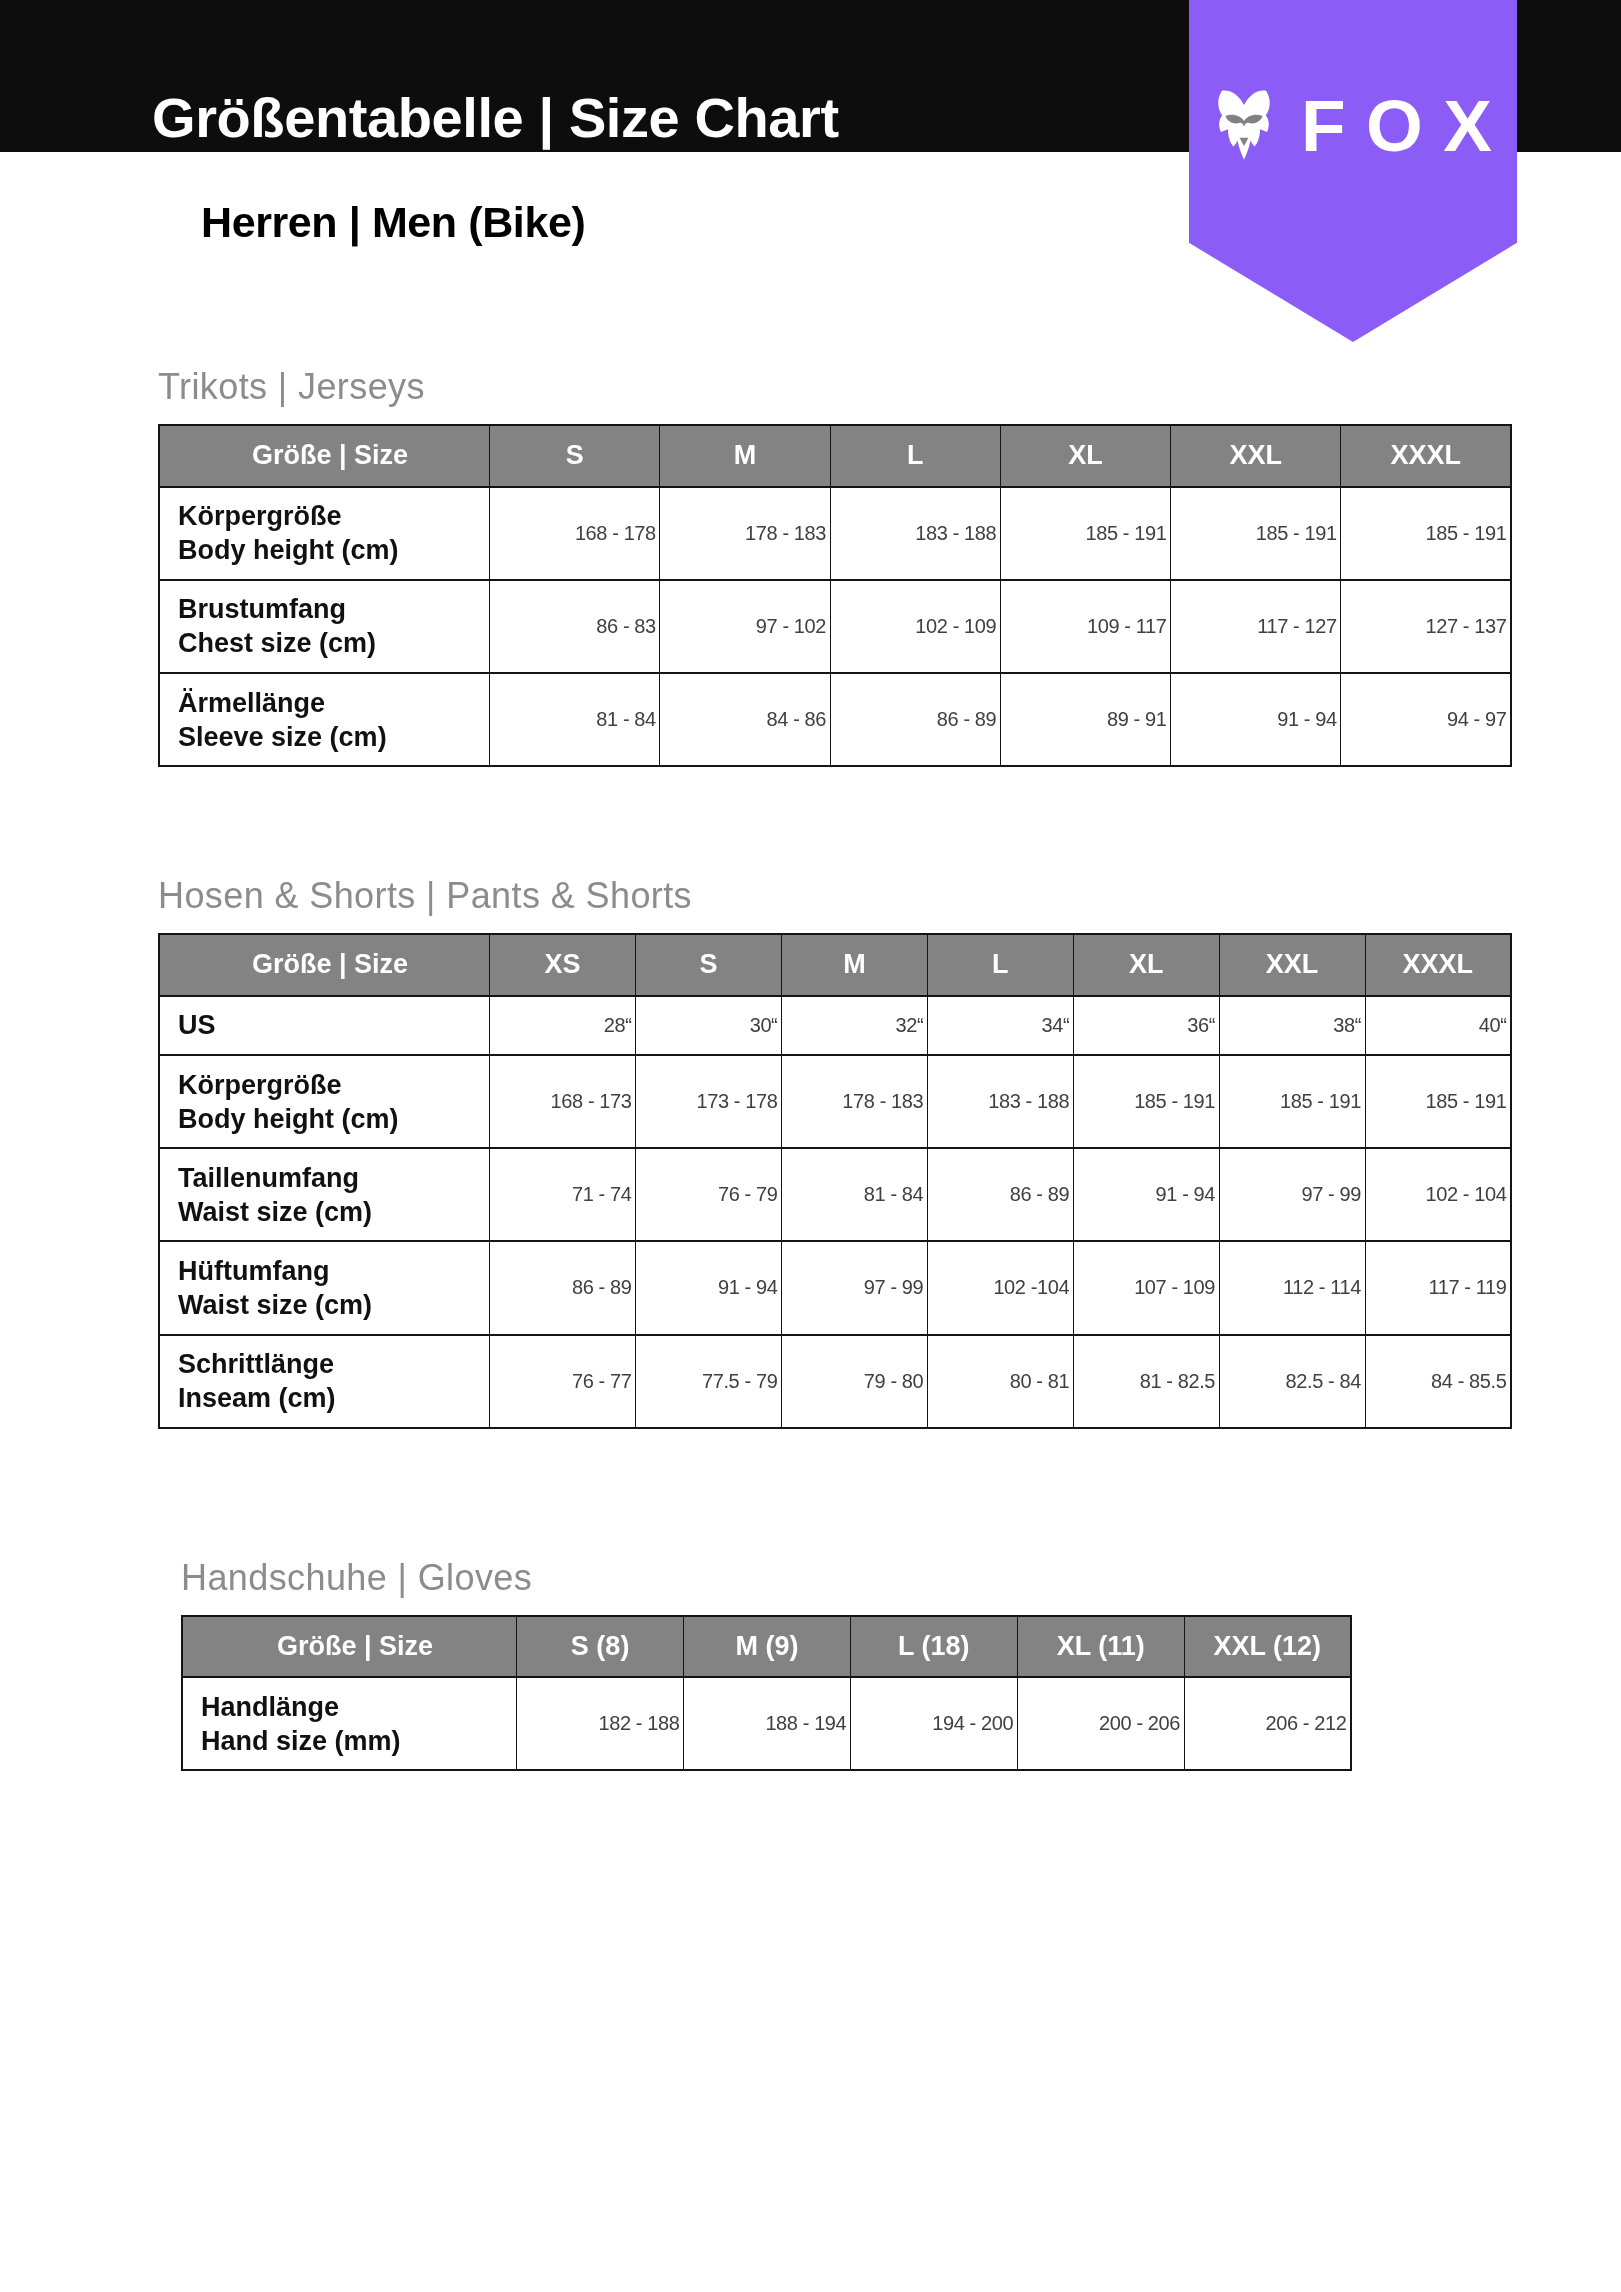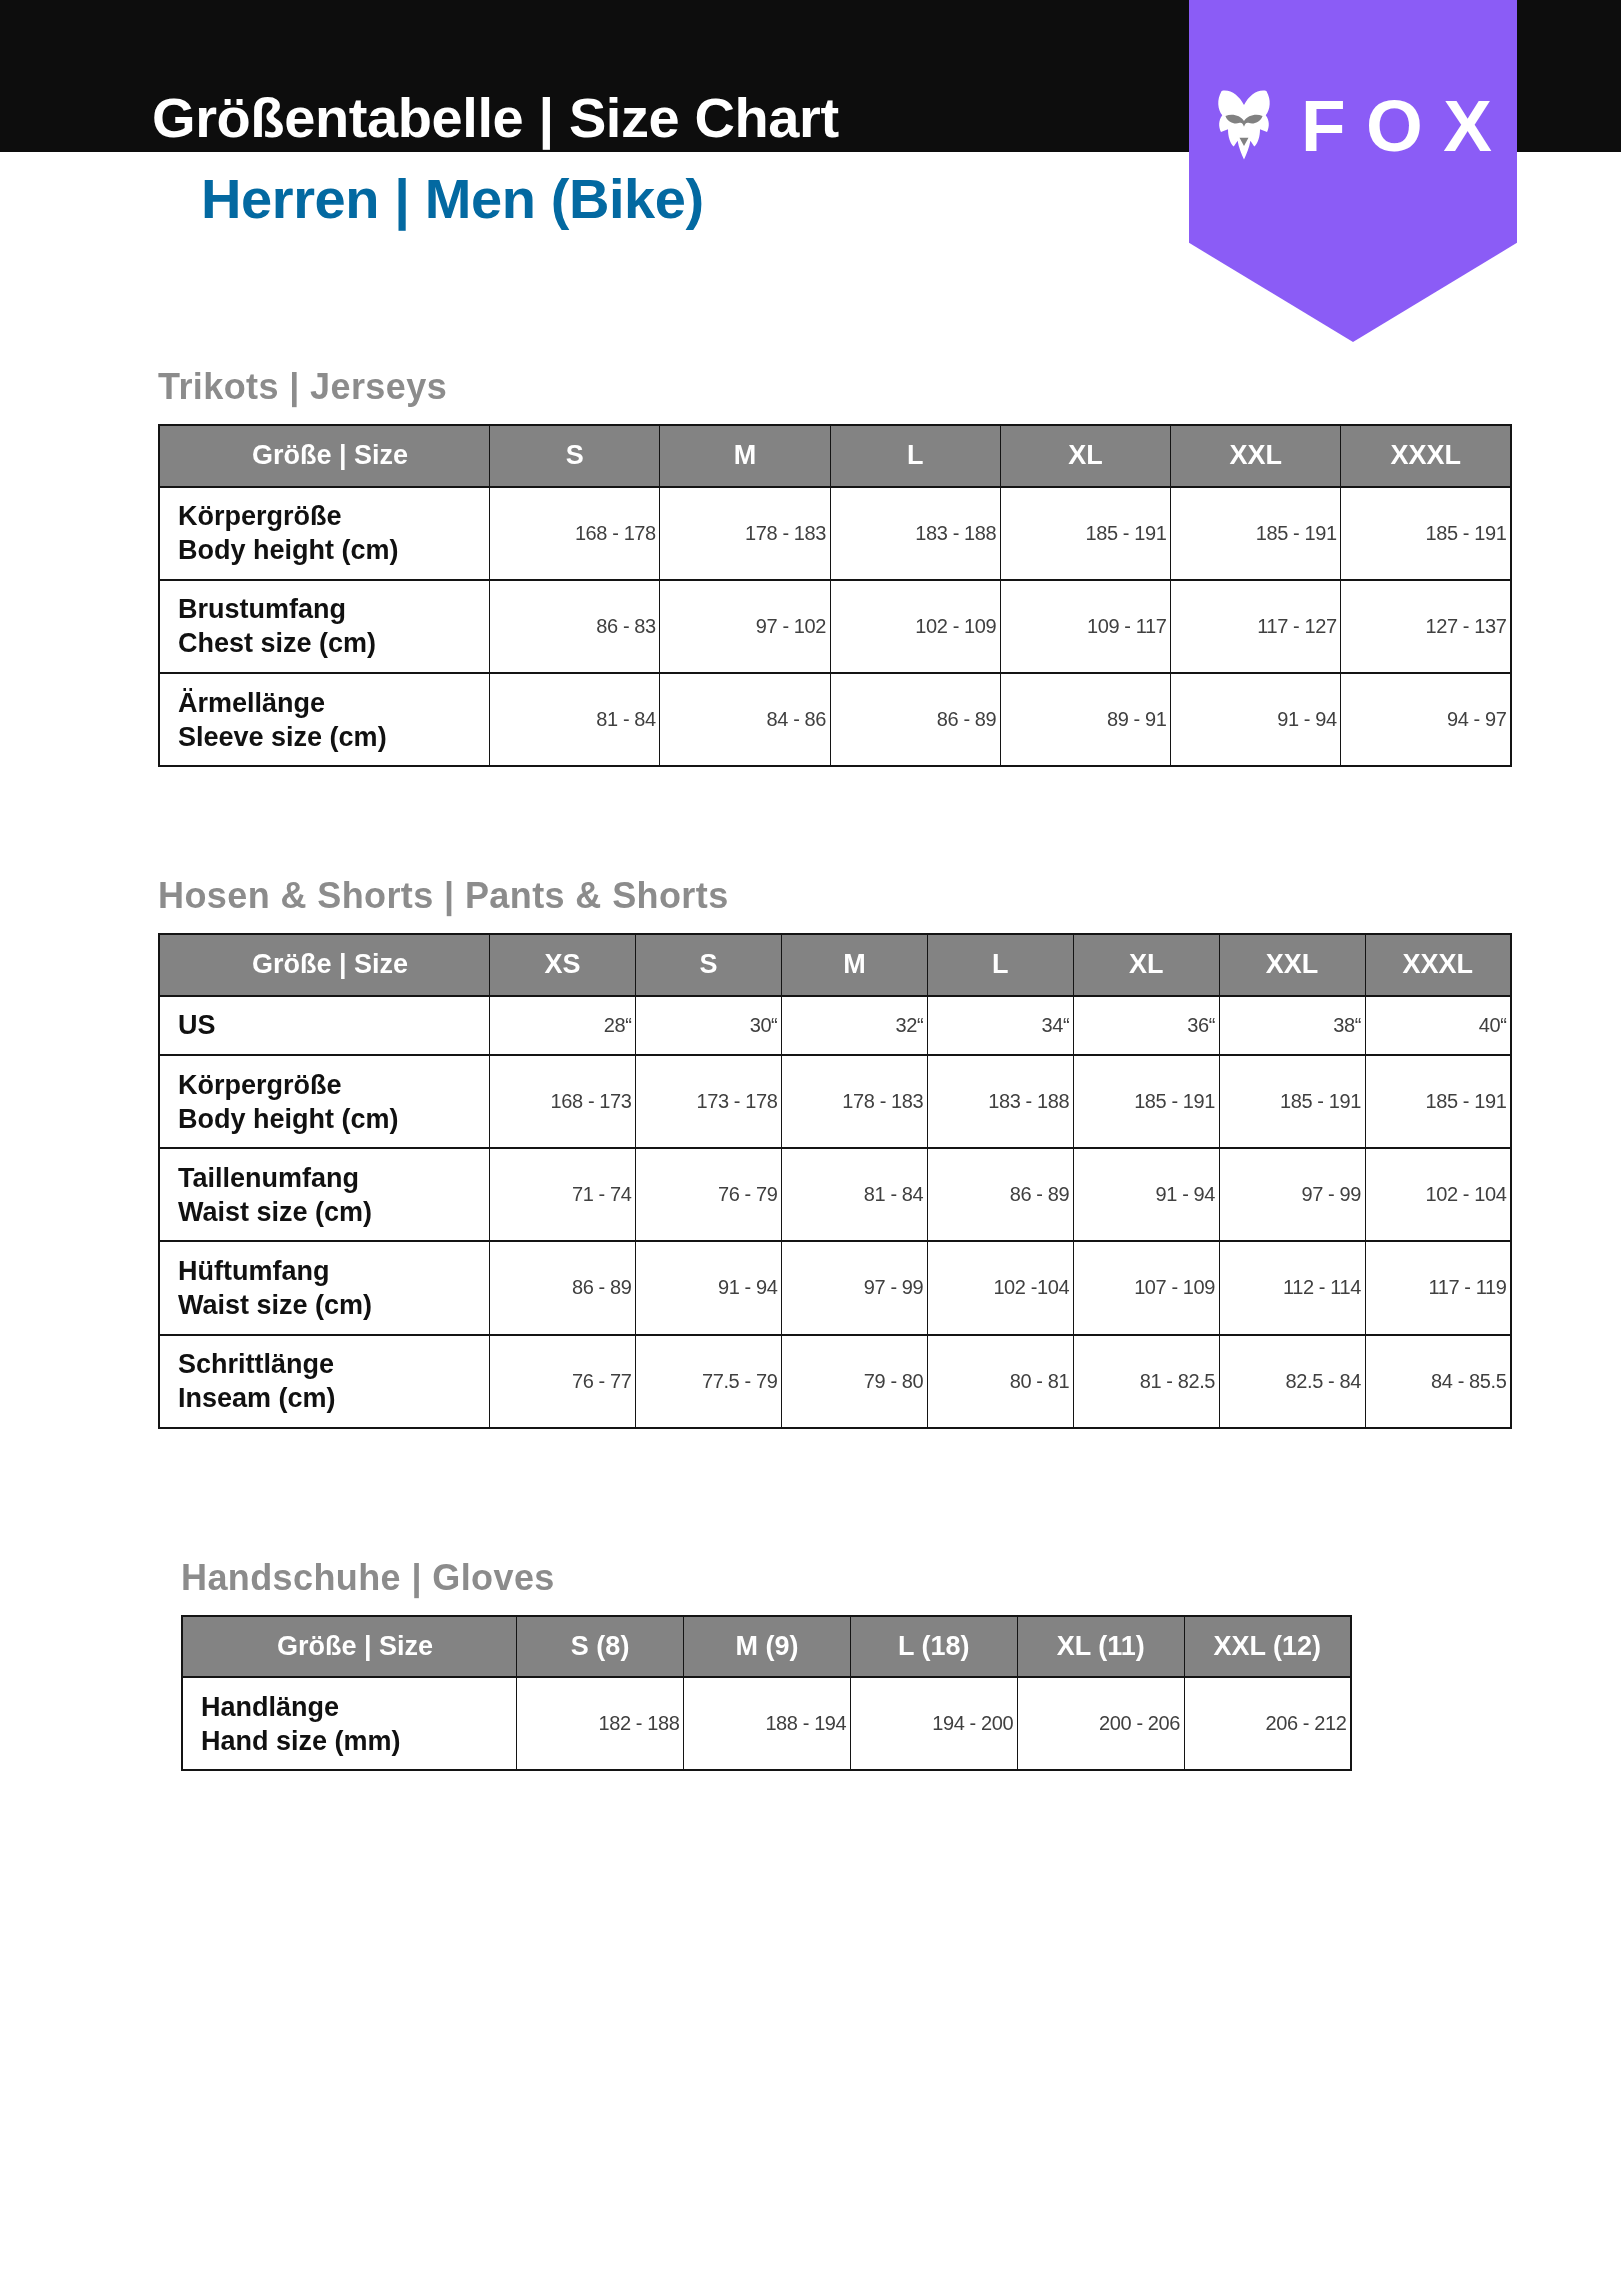--- a/index.html
+++ b/index.html
@@ -15,22 +15,22 @@
   .top-bar{position:absolute;left:0;top:0;width:1621px;height:152px;background:#0d0d0d;z-index:1;}
   .bottom-bar{position:absolute;left:0;top:2252px;width:1621px;height:40px;background:#0d0d0d;z-index:1;}
 
   
   .main-title{
     position:absolute;left:152px;top:84px;z-index:2;
     font-size:56px;line-height:68px;font-weight:700;color:#ffffff;
     letter-spacing:-0.4px;white-space:nowrap;
   }
   .sub-title{
-    position:absolute;left:201px;top:165px;z-index:2;
-    font-size:56px;line-height:68px;font-weight:700;color:#0369a1;
+    position:absolute;left:201px;top:188px;z-index:2;
+    font-size:43px;line-height:68px;font-weight:700;color:#000000;
     letter-spacing:-0.4px;white-space:nowrap;
   }
 
   
   .badge{
     position:absolute;left:1189px;top:0;width:328px;height:342px;z-index:3;
     background:#8b5cf6;
     -webkit-clip-path:polygon(0 0,100% 0,100% 71%,50% 100%,0 71%);
     clip-path:polygon(0 0,100% 0,100% 71%,50% 100%,0 71%);
   }
@@ -41,21 +41,21 @@
   .fox-head{width:64px;height:79px;flex:0 0 auto;}
   .fox-word{
     font-size:73px;font-weight:700;color:#ffffff;
     letter-spacing:0.28em;line-height:79px;white-space:nowrap;
   }
 
   
   .content{position:absolute;left:158px;top:365px;z-index:2;}
   .size-section h2{
     margin:0 0 16px 0;
-    font-size:36px;line-height:43px;font-weight:700;color:#8c8c8c;
+    font-size:36px;line-height:43px;font-weight:400;color:#8c8c8c;
     letter-spacing:0.4px;white-space:nowrap;
   }
   .size-section{margin:0;}
   .size-section + .size-section{margin-top:107px;}
   .size-section.gap-lg{margin-top:127px;margin-left:23px;}
 
   table.size-table{
     border-collapse:collapse;table-layout:fixed;
     border:2.7px solid #141414;
     background:#ffffff;

